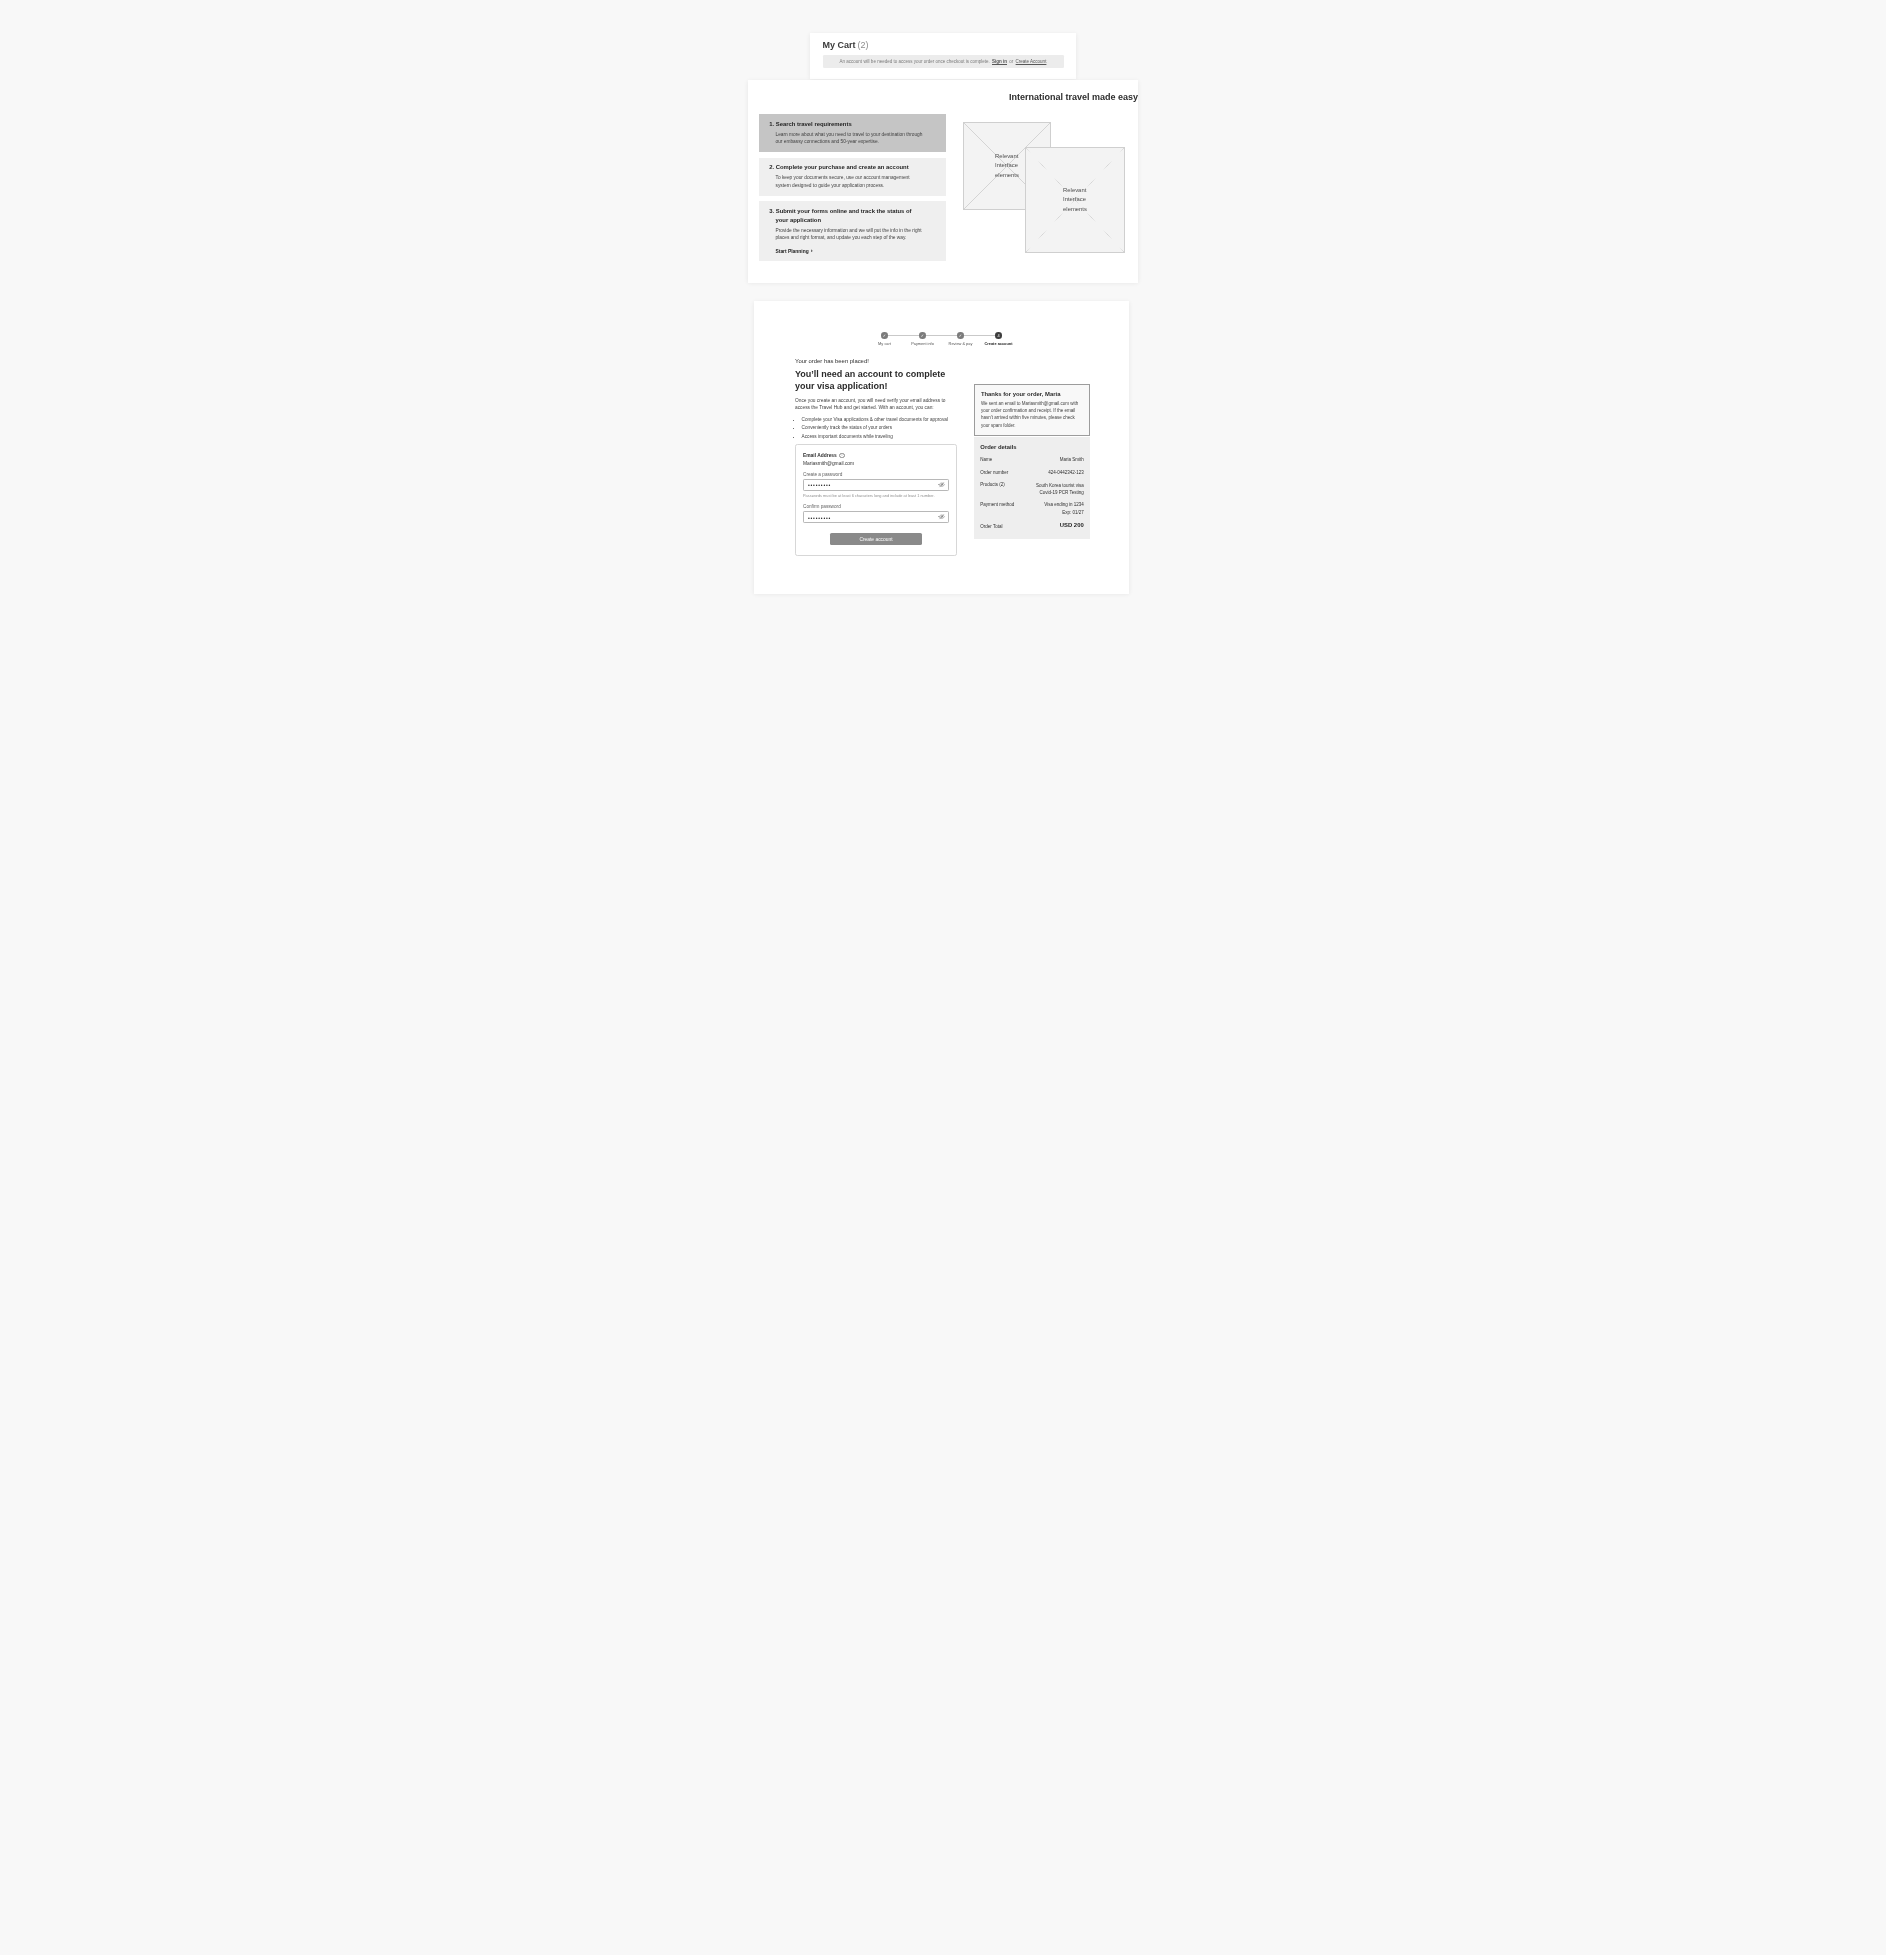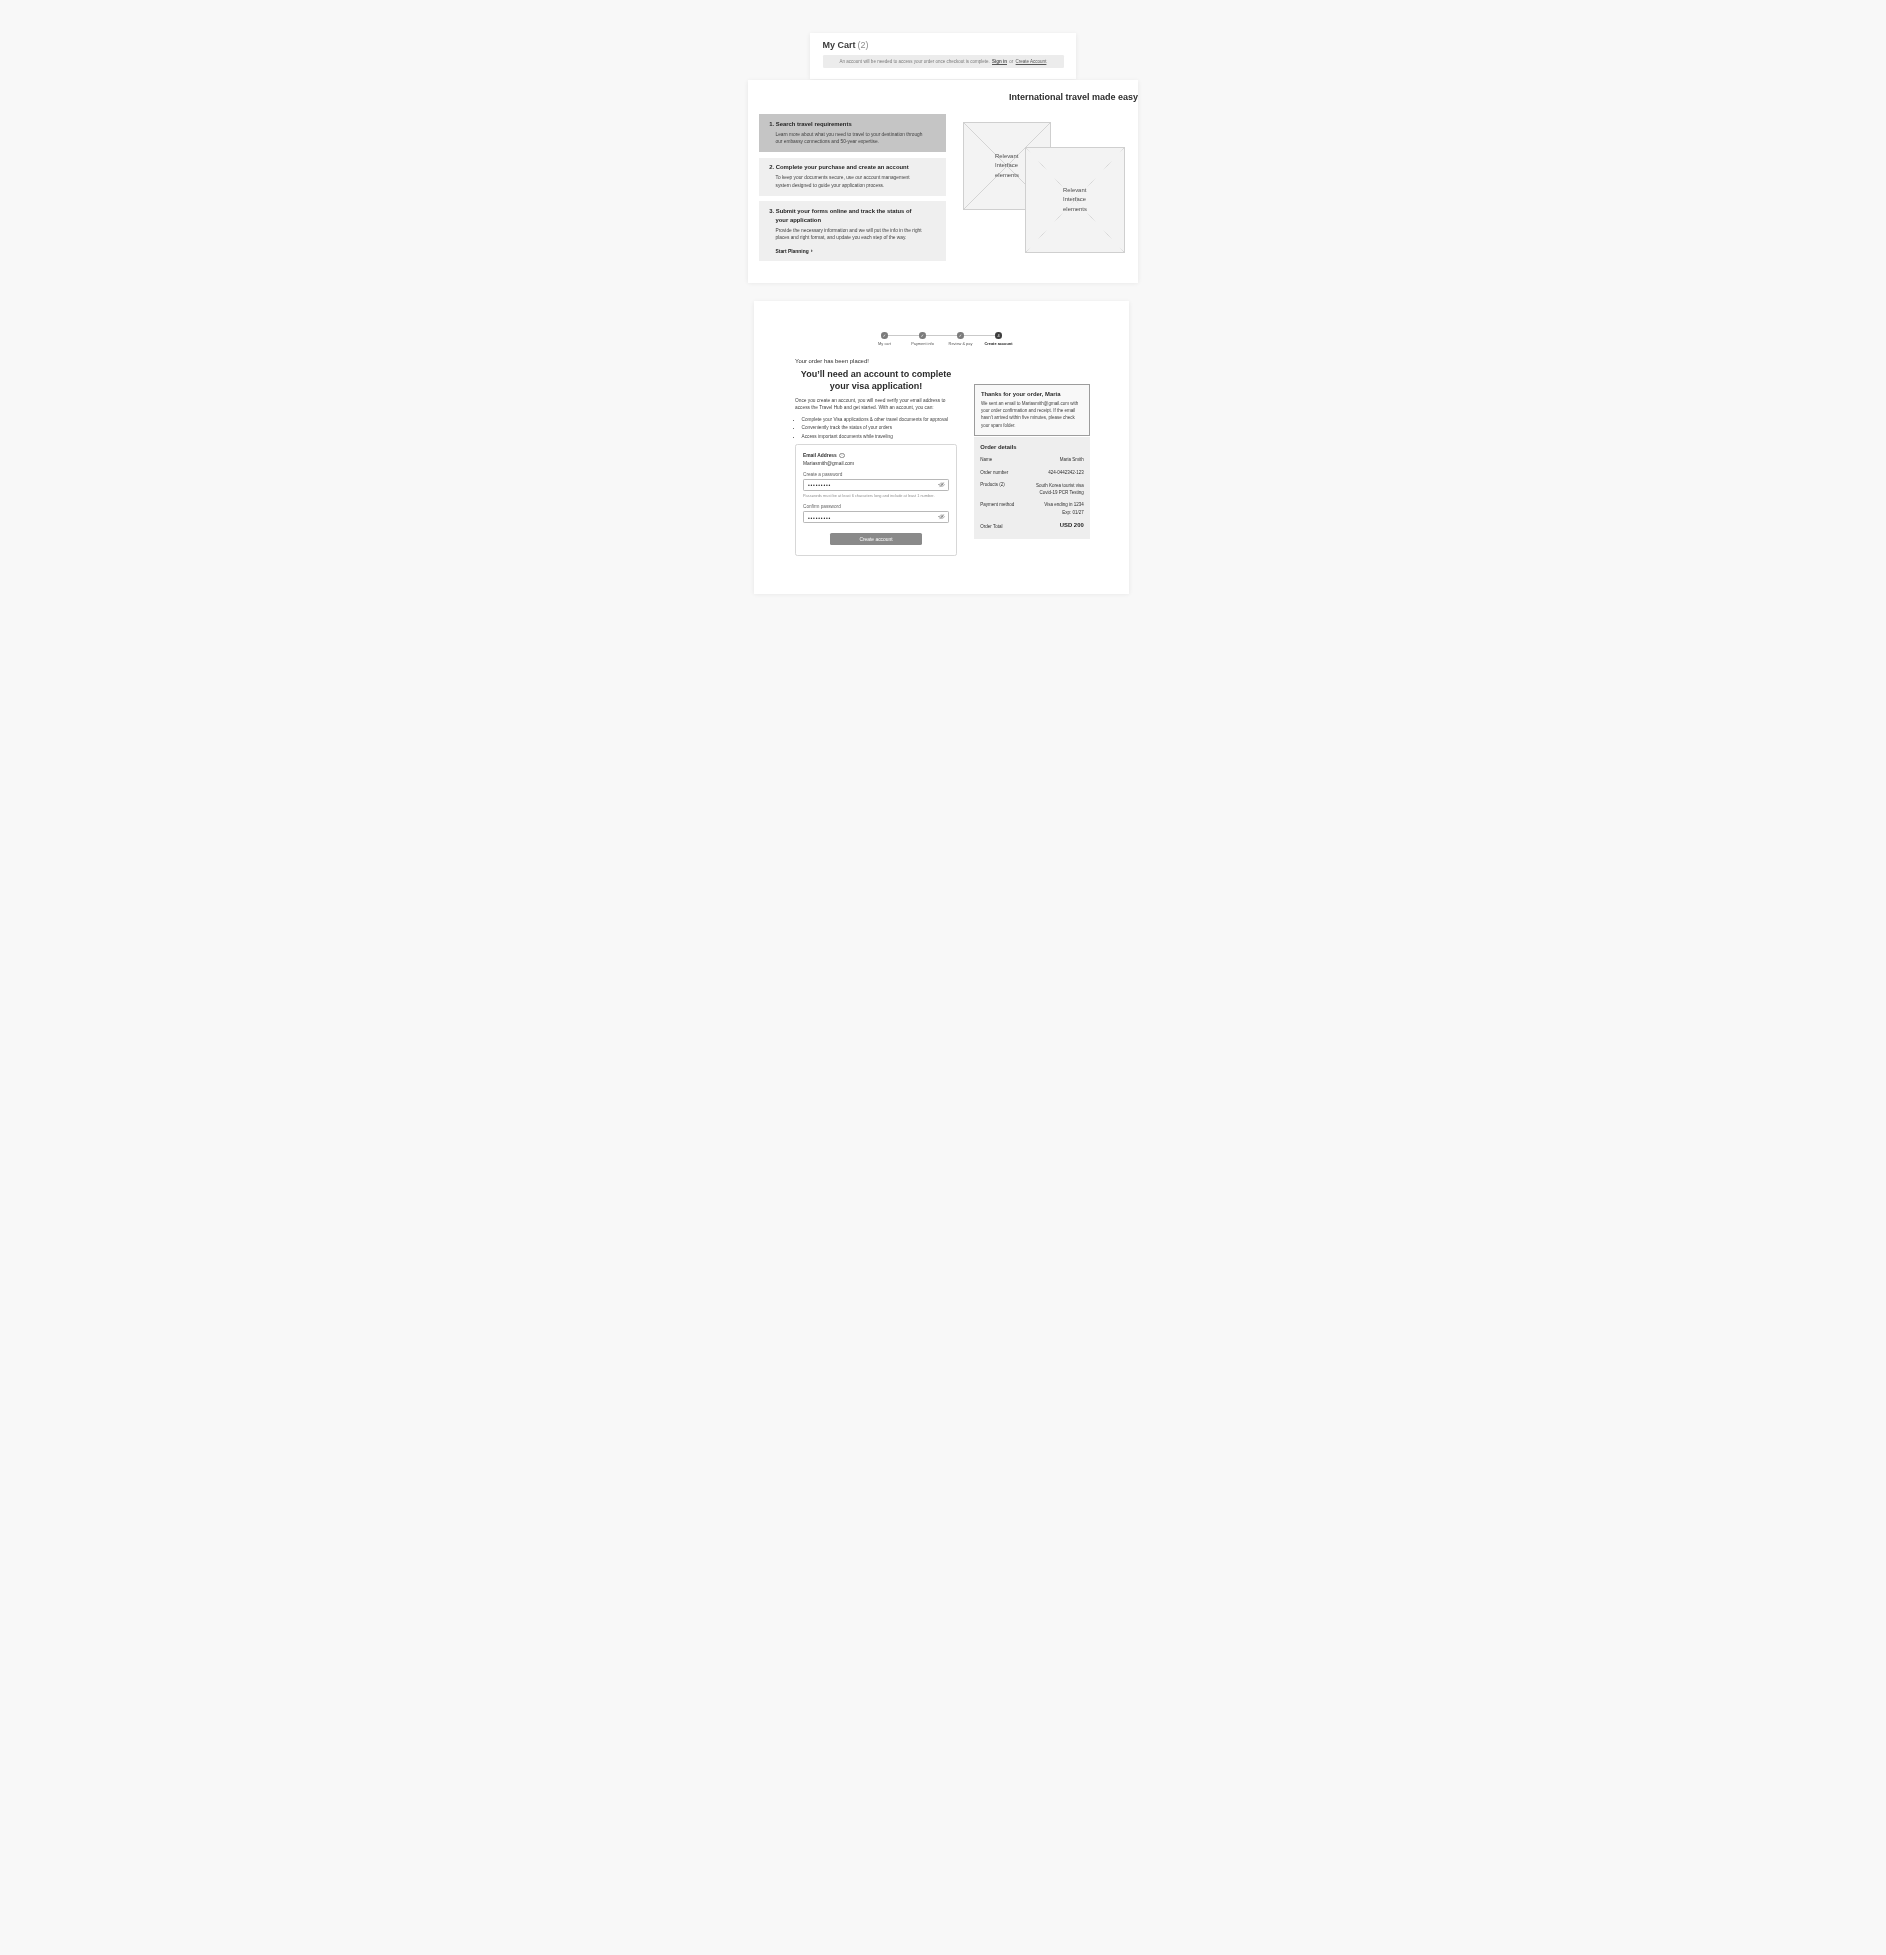--- a/index.html
+++ b/index.html
@@ -58,21 +58,21 @@
     width:6.6px; height:6.6px; border-radius:50%; background:#7b7b7b; color:#fff;
     font-size:3.9px; display:flex; align-items:center; justify-content:center;
     position:relative; z-index:1; cursor:pointer;
   }
   .stepper-step.active .step-dot { background:#3d3d3d; }
   .step-label { margin-top:2.7px; font-size:3.9px; color:#555; }
   .stepper-step.active .step-label { font-weight:bold; color:#1f1f1f; }
 
   .left-col { position:absolute; left:41px; top:57px; width:162px; }
   .order-placed { font-size:5.9px; color:#2f2f2f; }
-  .headline { margin-top:3.5px; font-size:9px; font-weight:bold; color:#2b2b2b; line-height:1.38;text-align:center; }
+  .headline { margin-top:3.5px; font-size:9px; font-weight:bold; color:#2b2b2b; line-height:1.38; }
   .intro { margin-top:4.3px; font-size:4.8px; color:#3f3f3f; line-height:1.55; }
   .bullets { margin-top:5.1px; padding-left:6.6px; }
   .bullets li { font-size:4.7px; color:#3f3f3f; margin-bottom:3.5px; }
 
   .form-card { margin-top:5.9px; border:0.4px solid #d7d7d7; border-radius:2.3px; background:#fff; padding:7.4px 7px 10.2px; }
   .email-label-row { display:flex; align-items:center; gap:2.7px; }
   .email-label { font-size:4.9px; font-weight:bold; color:#2e2e2e; }
   .info-icon {
     width:5.1px; height:5.1px; border:0.4px solid #8a8a8a; border-radius:50%;
     font-size:3.5px; color:#8a8a8a; display:inline-flex; align-items:center; justify-content:center;

